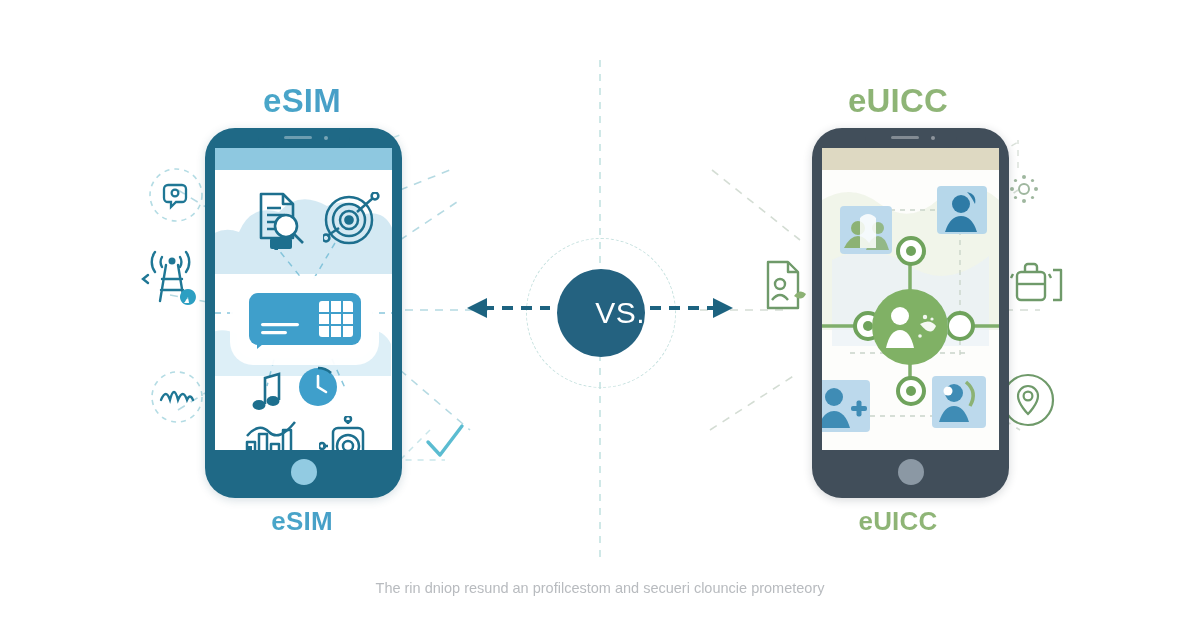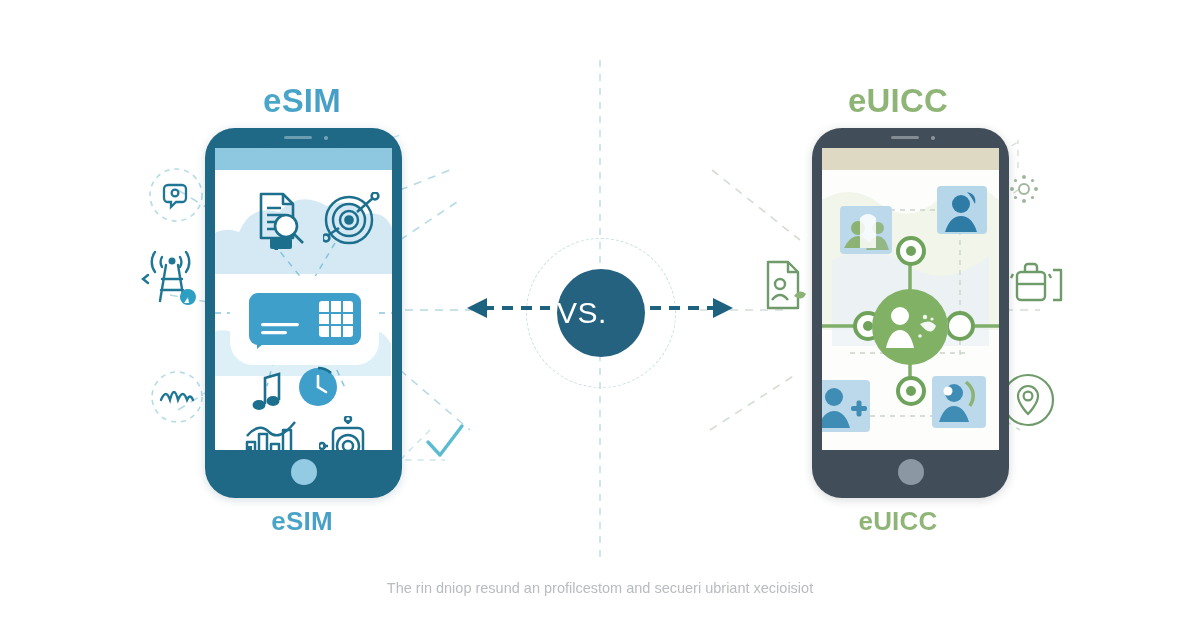--- a/index.html
+++ b/index.html
@@ -92,21 +92,21 @@
   }
   .hdr-left  { background: #8ec8e0; }
   .hdr-right { background: #ded9c2; }
 
   
   .vs-circle {
     position: absolute;
     width: 88px; height: 88px;
     border-radius: 50%;
     background: #246280;
-    display: flex; align-items: center; justify-content: flex-start;
+    display: flex; align-items: center; justify-content: flex-end;
     color: #ffffff;
     font-size: 30px;
     font-weight: 400;
     letter-spacing: .5px;
   }
   .vs-ring {
     position: absolute;
     width: 150px; height: 150px;
     border-radius: 50%;
     border: 1.6px dashed #c8e2e0;
@@ -466,15 +466,15 @@
   </div>
 
   <div class="abs title-top esim-grad" style="left:0; top:82px; width:604px; text-align:center;">eSIM</div>
 
   <div class="abs title-top euicc-grad" style="left:596px; top:82px; width:604px; text-align:center;">eUICC</div>
 
   <div class="abs title-bottom esim-grad" style="left:0; top:506px; width:604px; text-align:center;">eSIM</div>
 
   <div class="abs title-bottom euicc-grad" style="left:596px; top:506px; width:604px; text-align:center;">eUICC</div>
 
-  <div class="caption cap1" style="left:0; top:580px;">The rin dniop resund an profilcestom and secueri ubriant xecioisiot</div>
+  <div class="caption cap1" style="left:0; top:580px;">The rin dniop resund an profilcestom and secueri clouncie prometeory</div>
 
 </div>
 
 </body></html>

